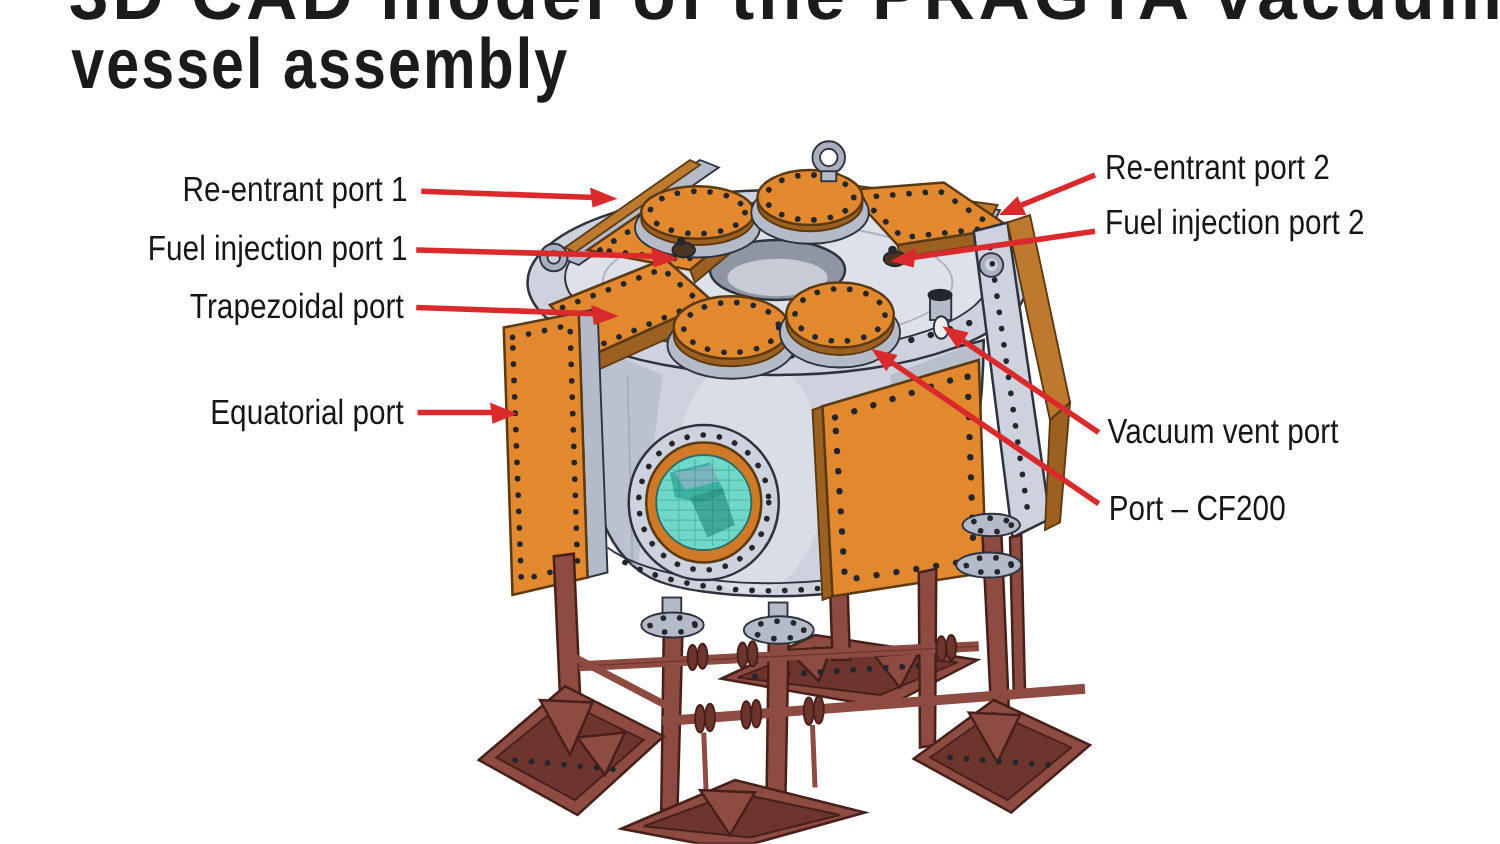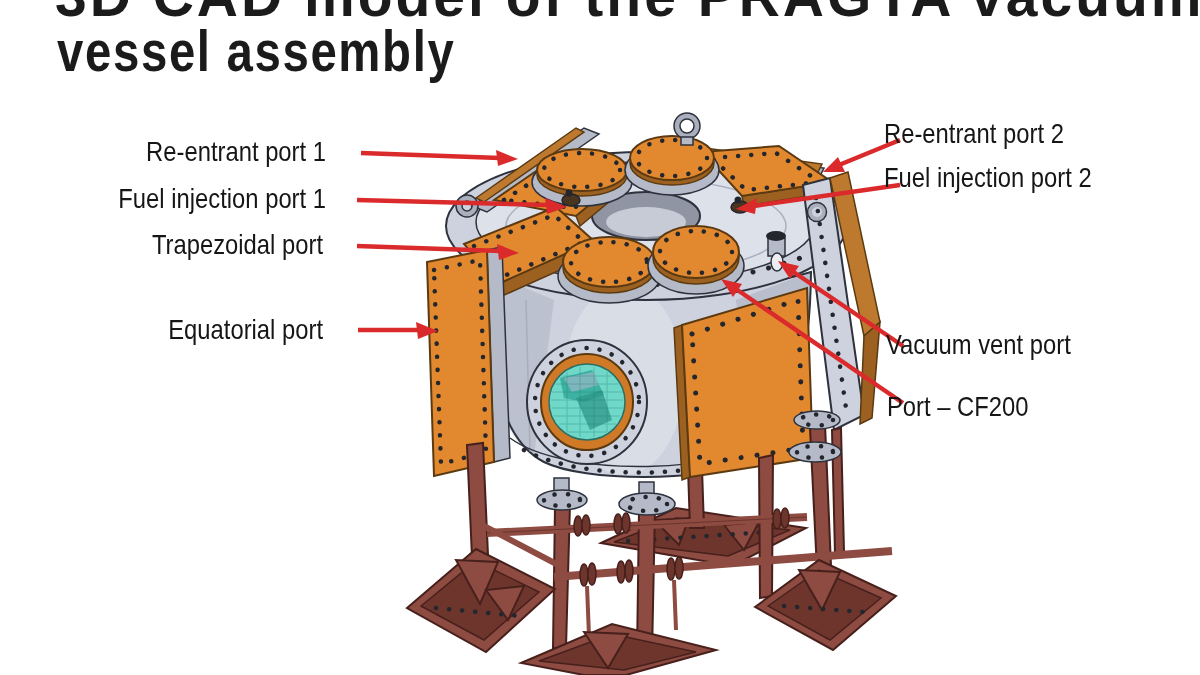--- a/index.html
+++ b/index.html
@@ -1,18 +1,18 @@
 <!DOCTYPE html>
 <html style="--accent-red: #db2a2b; --panel-orange: #e2892f; --panel-orange-dark: #9c6120; --panel-orange-strip: #bd7a2e; --orange-edge: #5b3a12; --steel: #cdd2de; --steel-light: #dde1ea; --steel-dark: #b4bac8; --outline: #2e323d; --bolt: #23262c; --support-maroon: #8d4b42; --support-maroon-dark: #47201c; --support-maroon-deep: #6e352d; --glass-teal: #6fd8c8; --glass-teal-dark: #2b9486; --title-ink: #1b1b1b;"><head>
 <meta charset="utf-8">
 <style>
   html,body{margin:0;padding:0;}
   body{width:1200px;height:675px;overflow:hidden;position:relative;background:#ffffff;
        font-family:"Liberation Sans", sans-serif;}
-  .stage{position:absolute;left:0;top:0;width:1008px;height:675px;padding-left:24px;}
+  .stage{position:absolute;left:0;top:0;width:1008px;height:675px;}
   .title-line{position:absolute;color:var(--title-ink);font-weight:bold;white-space:nowrap;
        transform-origin:left top;}
   #title1{left:55px;top:-33px;font-size:57px;line-height:58px;letter-spacing:3px;transform:scaleX(1.0);}
   #title2{left:57px;top:22px;font-size:57px;line-height:58px;letter-spacing:2px;transform:scaleX(0.83);}
   .callout{position:absolute;color:#161616;font-size:28px;line-height:30px;white-space:nowrap;}
   .callout.left{text-align:right;transform:scaleX(0.85);transform-origin:right center;}
   .callout.right{text-align:left;transform:scaleX(0.85);transform-origin:left center;}
   
   .steel{fill:var(--steel);stroke:var(--outline);stroke-width:2;}
   .steelL{fill:var(--steel-light);stroke:var(--outline);stroke-width:1.5;}

